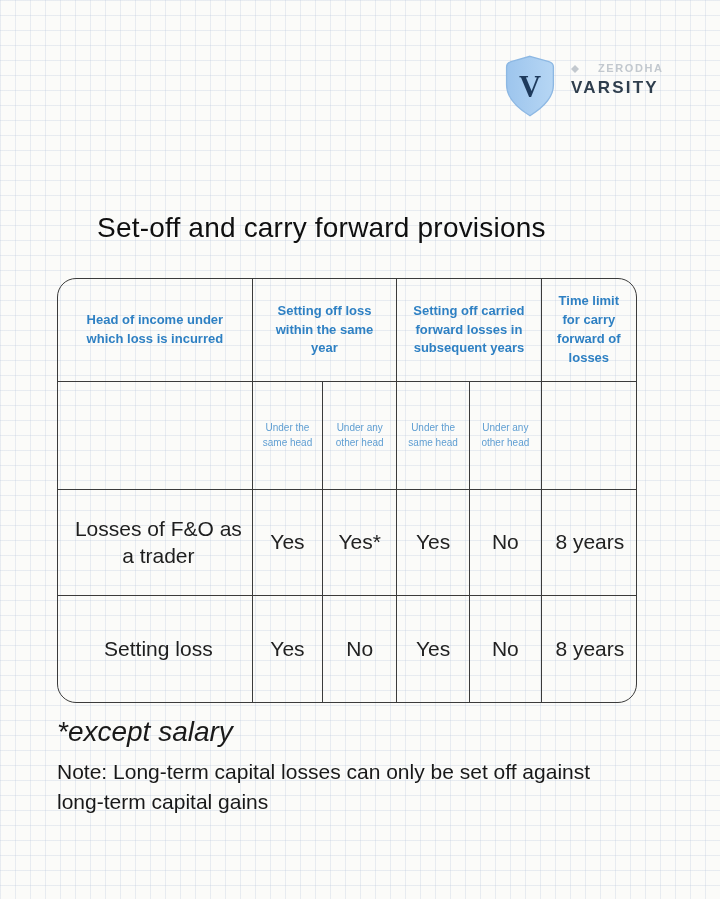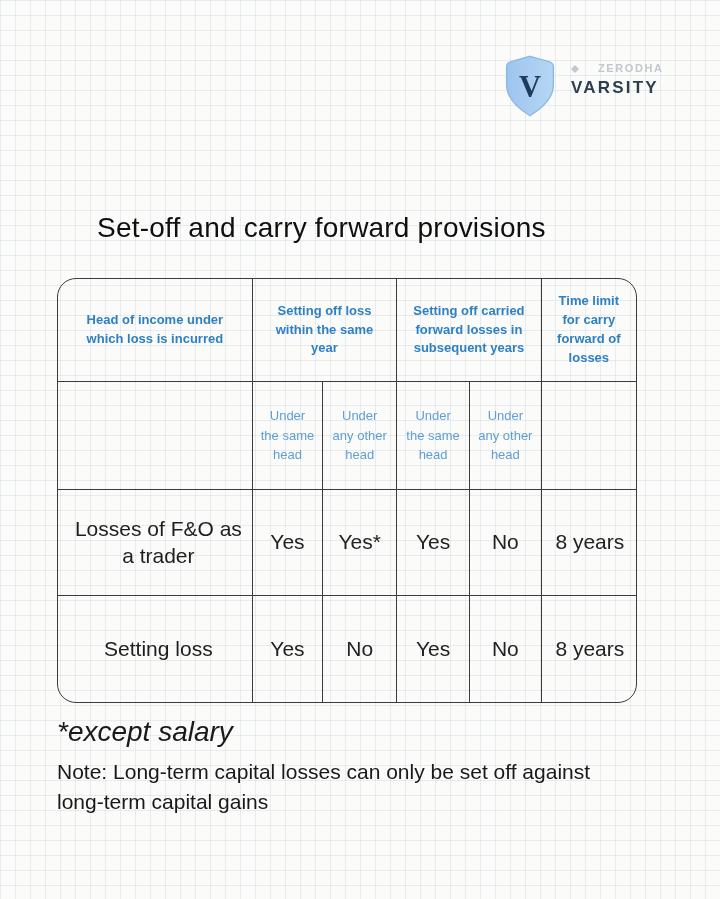--- a/index.html
+++ b/index.html
@@ -92,21 +92,21 @@
   .h1 td {
     height: 82px;
     font-size: 13px;
     font-weight: bold;
     line-height: 1.45;
     color: #2e80c3;
     padding: 0 10px;
   }
   .h2 td {
     height: 86px;
-    font-size: 13px;
+    font-size: 10px;
     line-height: 1.5;
     color: #5f9ed2;
     font-weight: 500;
     padding: 6px 8px;
   }
   .data td {
     height: 85px;
     font-size: 21px;
     color: #222222;
   }

